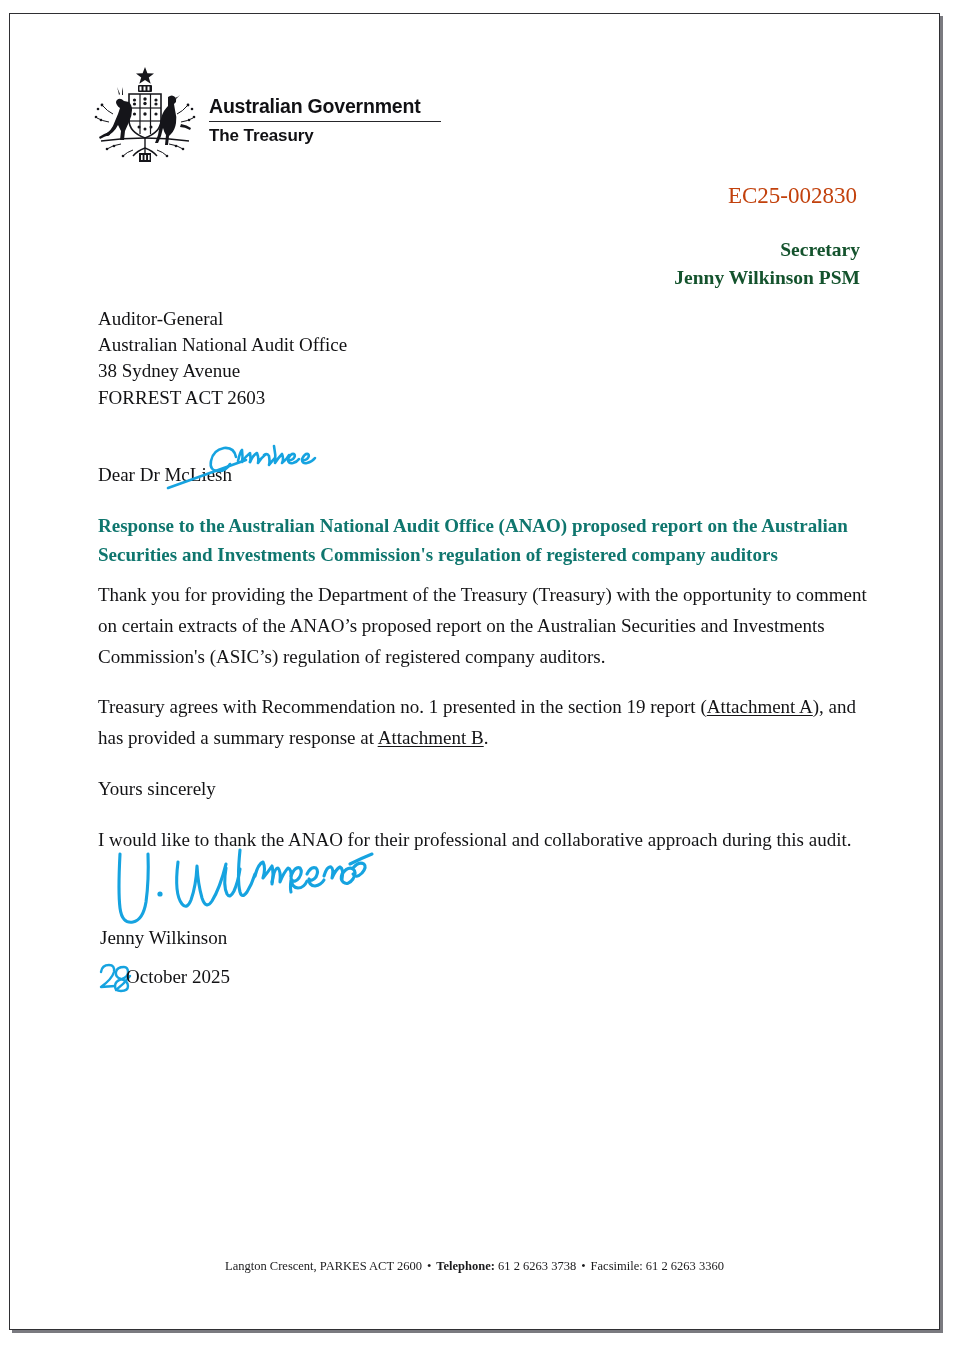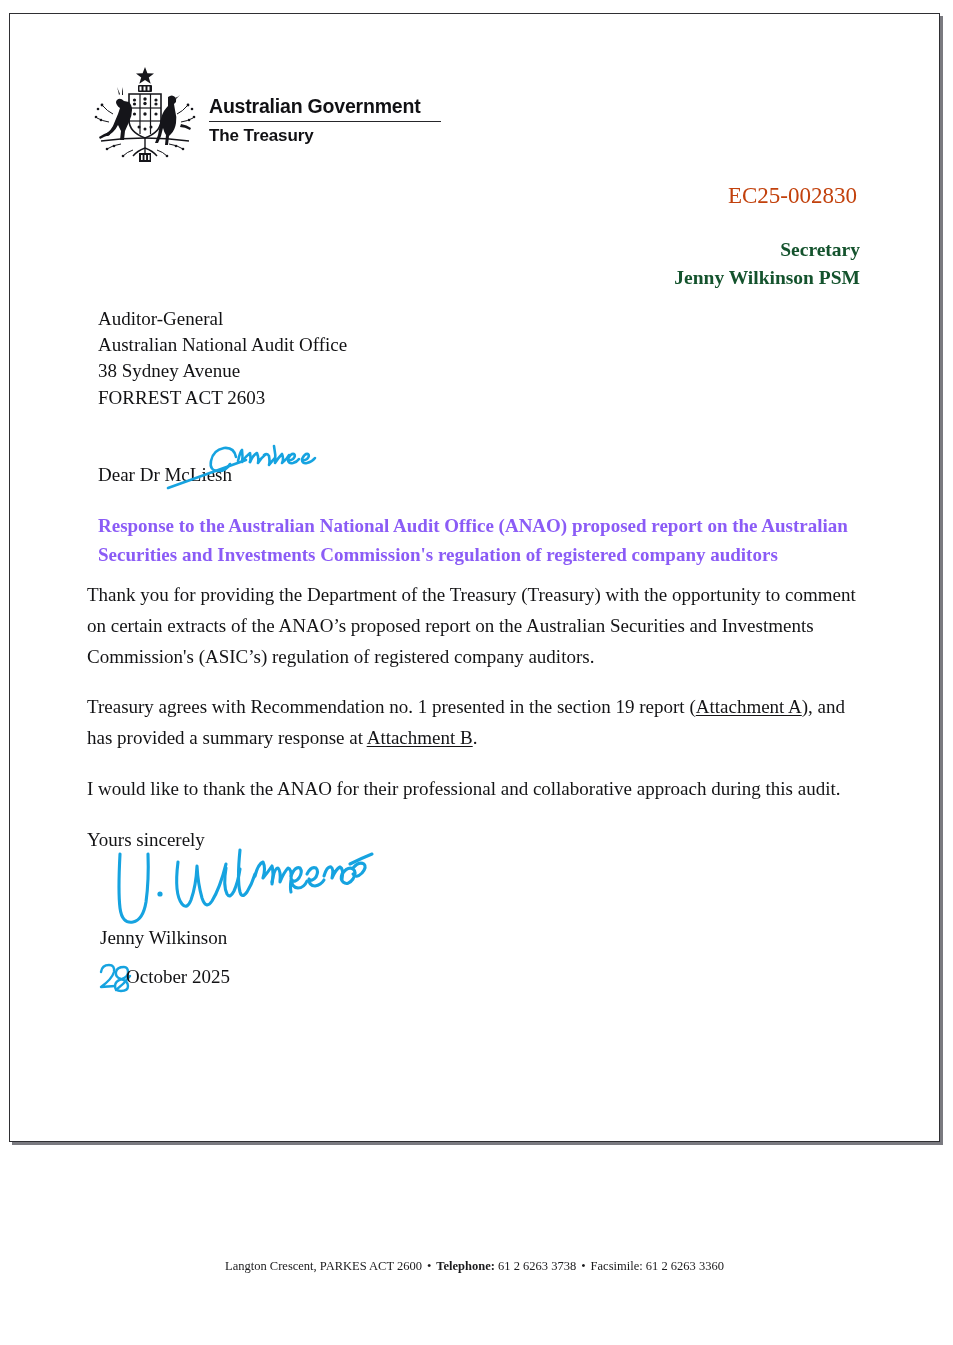--- a/index.html
+++ b/index.html
@@ -14,21 +14,21 @@
     font-family: "Liberation Serif", "DejaVu Serif", serif;
     overflow: hidden;
   }
 
   
   .page-sheet {
     position: absolute;
     left: 9px;
     top: 13px;
     width: 931px;
-    height: 1129px;
+    height: 1317px;
     background: #ffffff;
     border: 1px solid #2f2f33;
     box-shadow: 3px 3px 0 0 #7a7a80;
     box-sizing: border-box;
   }
 
   .page-inner {
     position: absolute;
     inset: 0;
   }
@@ -135,27 +135,27 @@
 
   
   .subject-heading {
     position: absolute;
     left: 88px;
     top: 498px;
     width: 772px;
     font-weight: bold;
     font-size: 19px;
     line-height: 1.52;
-    color: #8b5cf6;
+    color: #0f766e;
   }
 
   
   .body-copy {
     position: absolute;
-    left: 77px;
+    left: 88px;
     top: 566px;
     width: 770px;
     font-size: 19px;
     color: #141416;
     line-height: 1.62;
   }
   .body-copy p {
     margin: 0 0 20px 0;
   }
   .body-copy p:last-child { margin-bottom: 0; }
@@ -353,22 +353,22 @@
           <path d="M204 27 q3 -6 6 -5 q2 2 -1 5 q-3 2 -5 1 q0 4 5 3 q5 -1 8 -5"></path>
         </g>
       </svg>
     </div>
 
     <div class="subject-heading">Response to the Australian National Audit Office (ANAO) proposed report on the Australian Securities and Investments Commission's regulation of registered company auditors</div>
 
     <div class="body-copy">
       <p>Thank you for providing the Department of the Treasury (Treasury) with the opportunity to comment on certain extracts of the ANAO’s proposed report on the Australian Securities and Investments Commission's (ASIC’s) regulation of registered company auditors.</p>
       <p><span>Treasury agrees with Recommendation no. 1 presented in the section 19 report (</span><span class="link-underline">Attachment A</span><span>), and has provided a summary response at </span><span class="link-underline">Attachment B</span><span>.</span></p>
+      <p>Yours sincerely</p>
       <p>I would like to thank the ANAO for their professional and collaborative approach during this audit.</p>
-      <p>Yours sincerely</p>
     </div>
 
     <div class="signature-area">
       <svg viewBox="0 0 340 110" width="340" height="110" xmlns="http://www.w3.org/2000/svg">
         <g fill="none" stroke="#16A3E0" stroke-width="3.1" stroke-linecap="round" stroke-linejoin="round">
 
           <path d="M22 22 q-2 38 0 54 q2 16 13 14 q10 -2 13 -20 q3 -22 2 -48"></path>
 
           <circle cx="62" cy="62" r="2.6" fill="#16A3E0" stroke="none"></circle>
 

